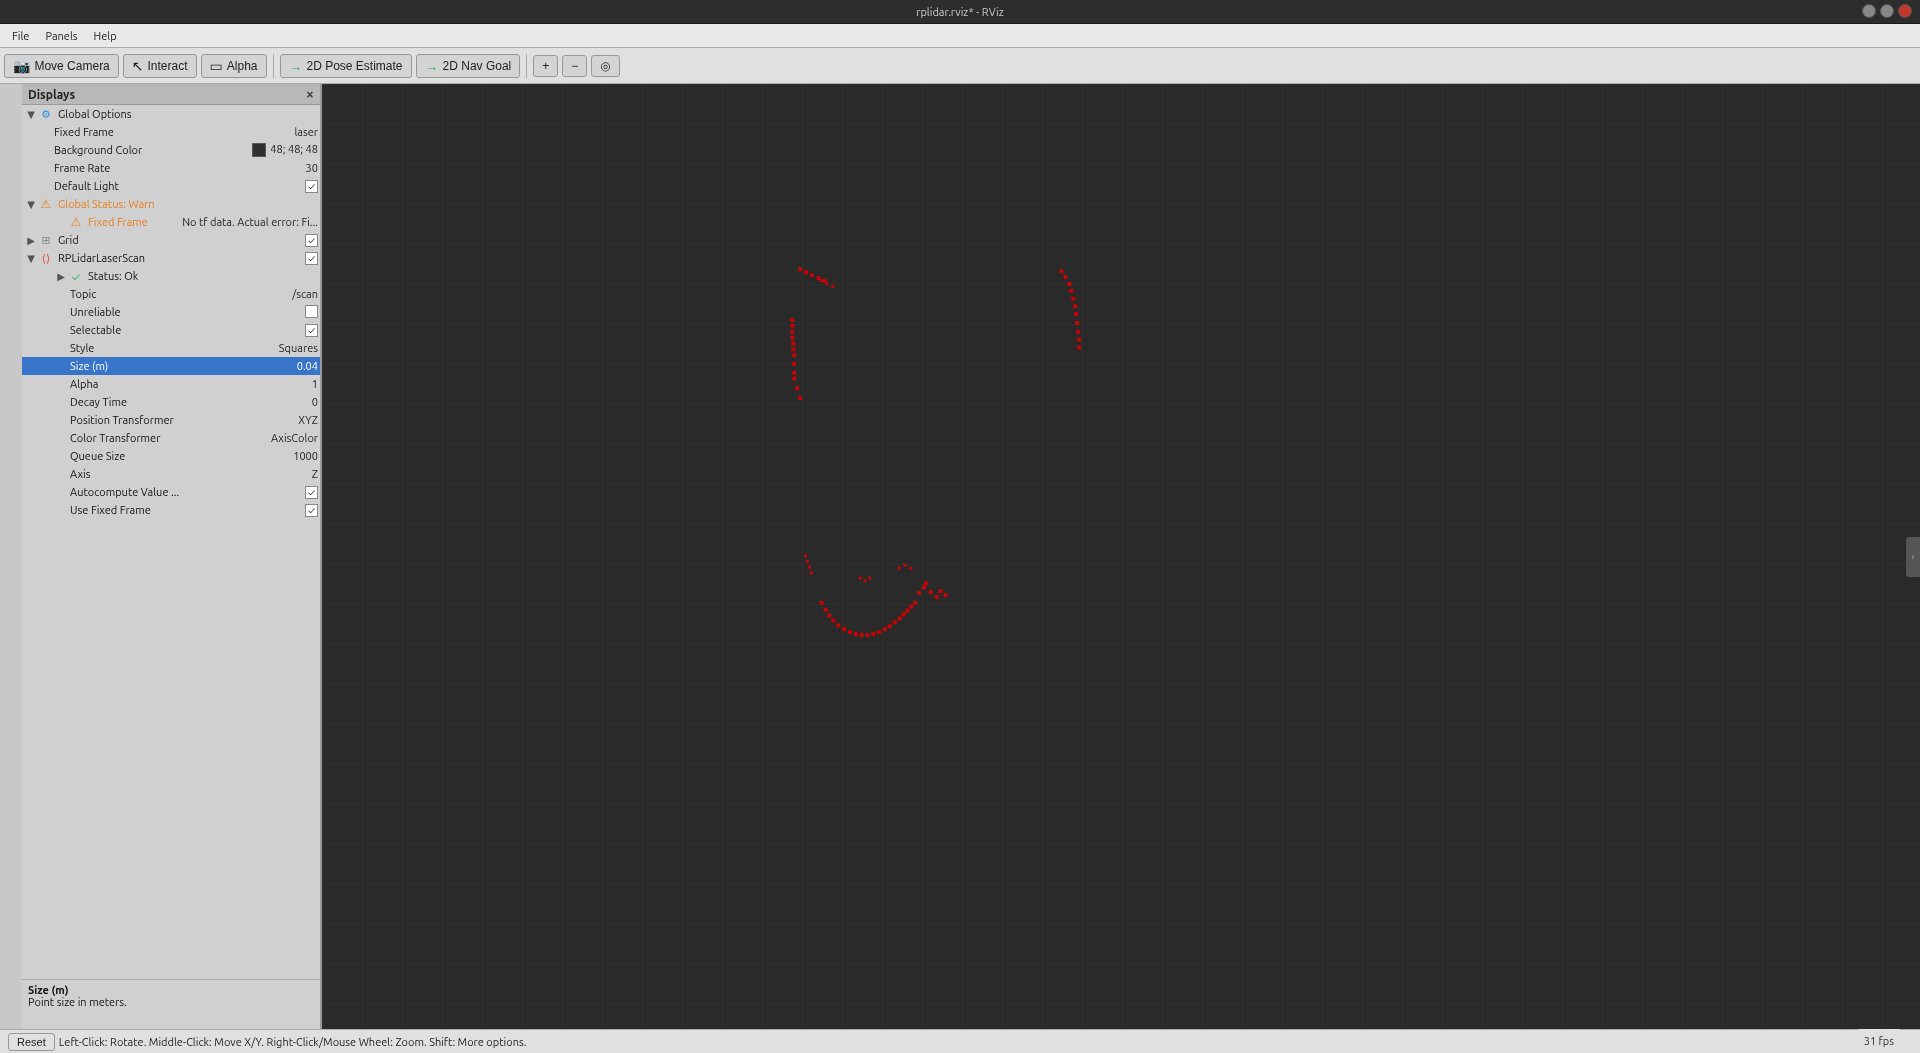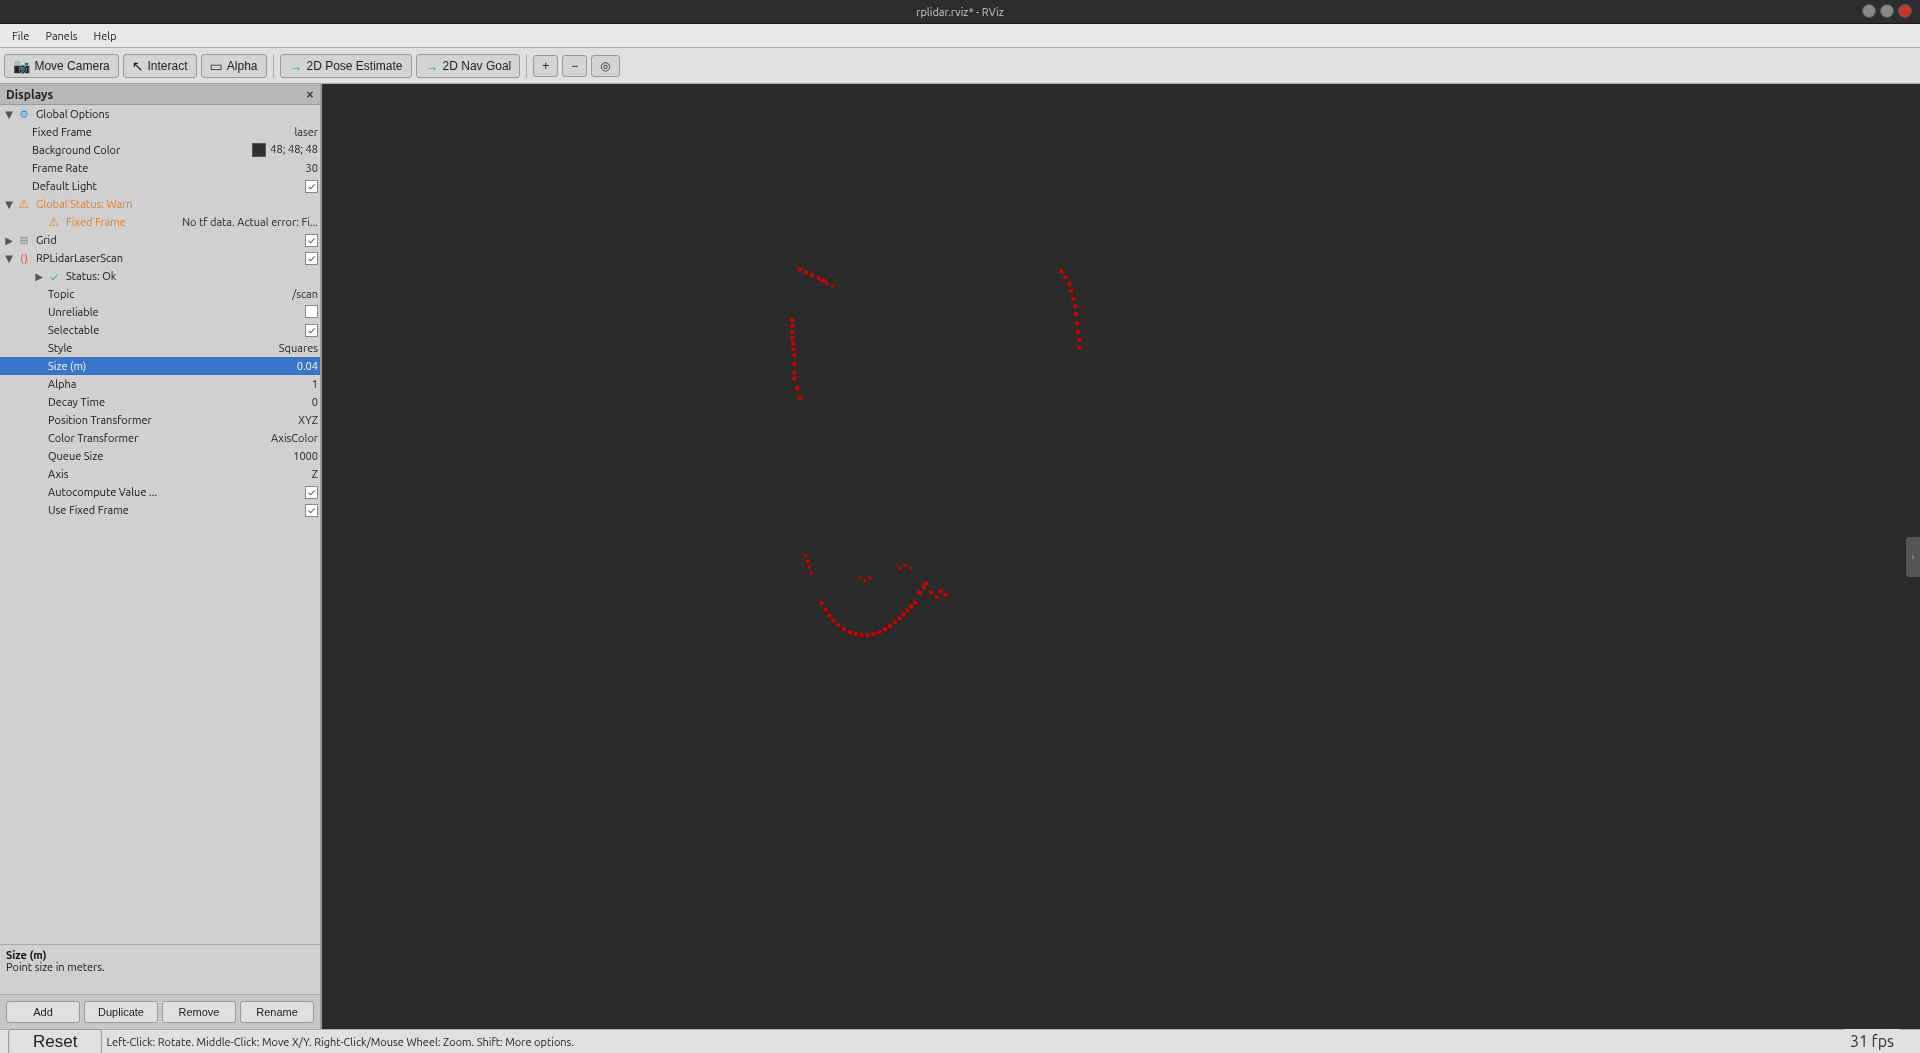--- a/index.html
+++ b/index.html
@@ -51,20 +51,21 @@
     
     #main {
       display: flex; width: 100%; height: calc(1053px - 24px - 24px - 36px - 24px);
     }
 
     
     #left-panel {
       width: 322px; min-width: 322px; background: #c8c8c8;
       display: flex; flex-direction: column;
       border-right: 2px solid #999;
+      padding-left: 22px;
     }
 
     
     #displays-header {
       display: flex; align-items: center; justify-content: space-between;
       background: #b8b8b8; padding: 2px 6px; border-bottom: 1px solid #999;
       color: #222; font-size: 12px; font-weight: bold;
     }
     .panel-close-btn {
       cursor: pointer; font-size: 14px; color: #444;
@@ -140,21 +141,21 @@
 
     
     #statusbar {
       width: 100%; height: 24px; background: #e0e0e0;
       display: flex; align-items: center; padding: 0 8px;
       border-top: 1px solid #aaa; color: #222; font-size: 11px;
       gap: 4px;
     }
     #fps-display {
       position: absolute; right: 20px; bottom: 0;
-      background: #e0e0e0; padding: 0 6px; font-size: 16px; color: #333;
+      background: #e0e0e0; padding: 0 6px; font-size: 11px; color: #333;
       height: 24px; display: flex; align-items: center;
     }
 
     
     .icon-warn { color: #e67e22; font-size: 12px; }
     .icon-ok { color: #27ae60; font-size: 12px; }
 
     
     #lidar-svg {
       position: absolute; top: 0; left: 0; width: 100%; height: 100%;
@@ -362,26 +363,20 @@
         </span>
       </div>
 
     </div>
 
     <div id="status-area">
       <div class="status-title">Size (m)</div>
       <div>Point size in meters.</div>
     </div>
 
-    <div id="bottom-buttons">
-      <button class="bottom-btn">Add</button>
-      <button class="bottom-btn">Duplicate</button>
-      <button class="bottom-btn">Remove</button>
-      <button class="bottom-btn">Rename</button>
-    </div>
 
   </div>
 
   <div id="viewport">
 
     <svg id="grid-canvas" xmlns="http://www.w3.org/2000/svg">
       <defs>
         <pattern id="smallGrid" width="40" height="40" patternUnits="userSpaceOnUse">
           <path d="M 40 0 L 0 0 0 40" fill="none" stroke="#444" stroke-width="0.5"></path>
         </pattern>
@@ -471,18 +466,18 @@
       </g>
     </svg>
 
     <div id="right-handle">›</div>
 
   </div>
 
 </div>
 
 <div id="statusbar" style="position:relative;">
-  <button class="bottom-btn" style="flex:none; padding:2px 24px; font-size:17px;">Reset</button>
+  <button class="bottom-btn" style="flex:none; padding:2px 8px; font-size:11px;">Reset</button>
   <span style="font-size:11px; color:#222;">Left-Click: Rotate.  Middle-Click: Move X/Y.  Right-Click/Mouse Wheel: Zoom.  Shift: More options.</span>
   <div id="fps-display">
     <span>31 fps</span>
   </div>
 </div>
 
 </body></html>

